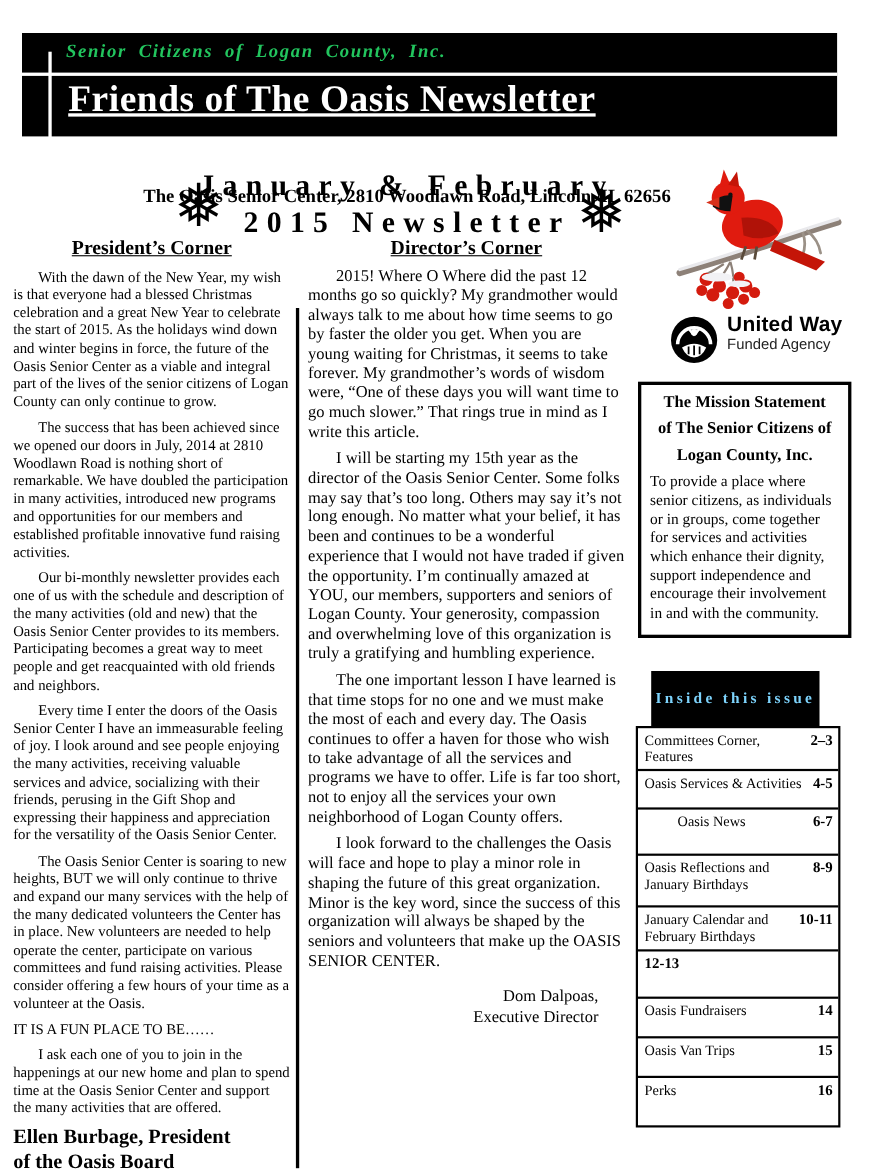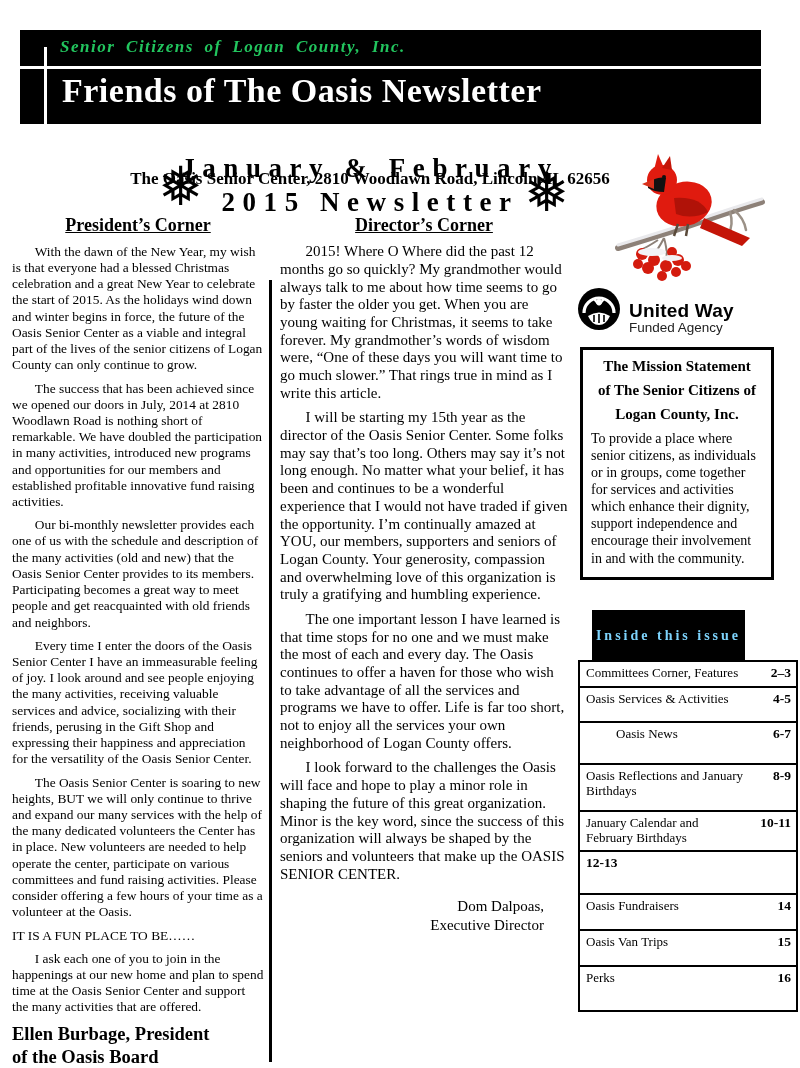--- a/index.html
+++ b/index.html
@@ -13,21 +13,21 @@
   
   .masthead { position:absolute; left:20px; top:30px; width:741px; height:94px; background:#000; }
   .masthead-org {
     position:absolute; left:40px; top:7px; color:#22c55e;
     font-style:italic; font-weight:bold; font-size:17px; letter-spacing:1.5px; word-spacing:5px;
   }
   .masthead-hline { position:absolute; left:0; top:36px; width:100%; height:3px; background:#fff; }
   .masthead-vline { position:absolute; left:24px; top:17px; width:3px; height:84px; background:#fff; }
   .masthead-title {
     position:absolute; left:42px; top:42px; color:#fff;
-    font-weight:bold; font-size:34px; letter-spacing:0.5px; white-space:nowrap;
+    font-weight:bold; font-size:34px; letter-spacing:0.5px; white-space:nowrap;text-decoration:underline;
   }
   .address-line {
     position:absolute; left:0; top:128px; width:740px; text-align:center;
     font-weight:bold; font-size:17px;margin-top:41px;
   }
 
   
   .date-heading {
     position:absolute; left:150px; top:152px; width:440px; text-align:center;
     font-weight:bold; font-size:27px; letter-spacing:0.28em; line-height:1.25; white-space:nowrap;
@@ -45,37 +45,37 @@
     text-decoration:underline; margin-bottom:7px;
   }
   .col p { text-indent:1.7em; margin-bottom:7px; text-align:left; }
   .fun-line { text-align:center; text-indent:0 !important; margin:4px 0 7px 0; }
   .sig-president { font-weight:bold; font-size:18.5px; line-height:1.25; margin-top:6px; }
   .sig-director  { text-align:right; padding-right:24px; margin-top:14px; line-height:1.25; }
   .col-divider { position:absolute; left:269px; top:280px; width:3px; height:782px; background:#000; }
 
   
   .cardinal-wrap { position:absolute; left:612px; top:146px; width:156px; height:140px; }
-  .unitedway { position:absolute; left:576px; top:286px; display:flex; align-items:flex-end; gap:7px; }
+  .unitedway { position:absolute; left:608px; top:286px; display:flex; align-items:flex-start; gap:7px; }
   .uw-text-name { font-family:"Liberation Sans", sans-serif; font-weight:bold; font-size:19px; line-height:1; letter-spacing:0.2px; }
   .uw-text-sub  { font-family:"Liberation Sans", sans-serif; font-size:13.5px; color:#222; line-height:1.2; }
 
   .mission-box {
     position:absolute; left:580px; top:347px; width:194px;
     border:3px solid #000; padding:8px 8px 10px 8px; background:#fff;
   }
   .mission-box .mh { text-align:center; font-weight:bold; font-size:15px; margin-bottom:7px; }
   .mission-box .mb { font-size:14px; line-height:1.22; }
 
   .inside-banner {
     position:absolute; left:592px; top:610px; width:153px; height:52px;
     background:#000; color:#7dd3fc; display:flex; align-items:center; justify-content:center;
     font-weight:bold; font-size:14px; letter-spacing:3px; white-space:nowrap;
   }
-  .toc { position:absolute; left:578px; top:660px; width:220px; border:2.5px solid #000; background:#fff; }
+  .toc { position:absolute; left:578px; top:660px; width:186px; border:2.5px solid #000; background:#fff; }
   .toc-row {
     display:flex; justify-content:space-between; align-items:flex-start; gap:4px;
     padding:3px 5px 3px 6px; border-bottom:2.5px solid #000;
     font-size:13px; line-height:1.18;
   }
   .toc-row:last-child { border-bottom:none; }
   .toc-pages { font-weight:bold; white-space:nowrap; font-size:13.5px; }
   .toc-row:nth-child(1){ min-height:26px; }
   .toc-row:nth-child(2){ min-height:35px; }
   .toc-row:nth-child(3){ min-height:42px;padding-left:36px; }

